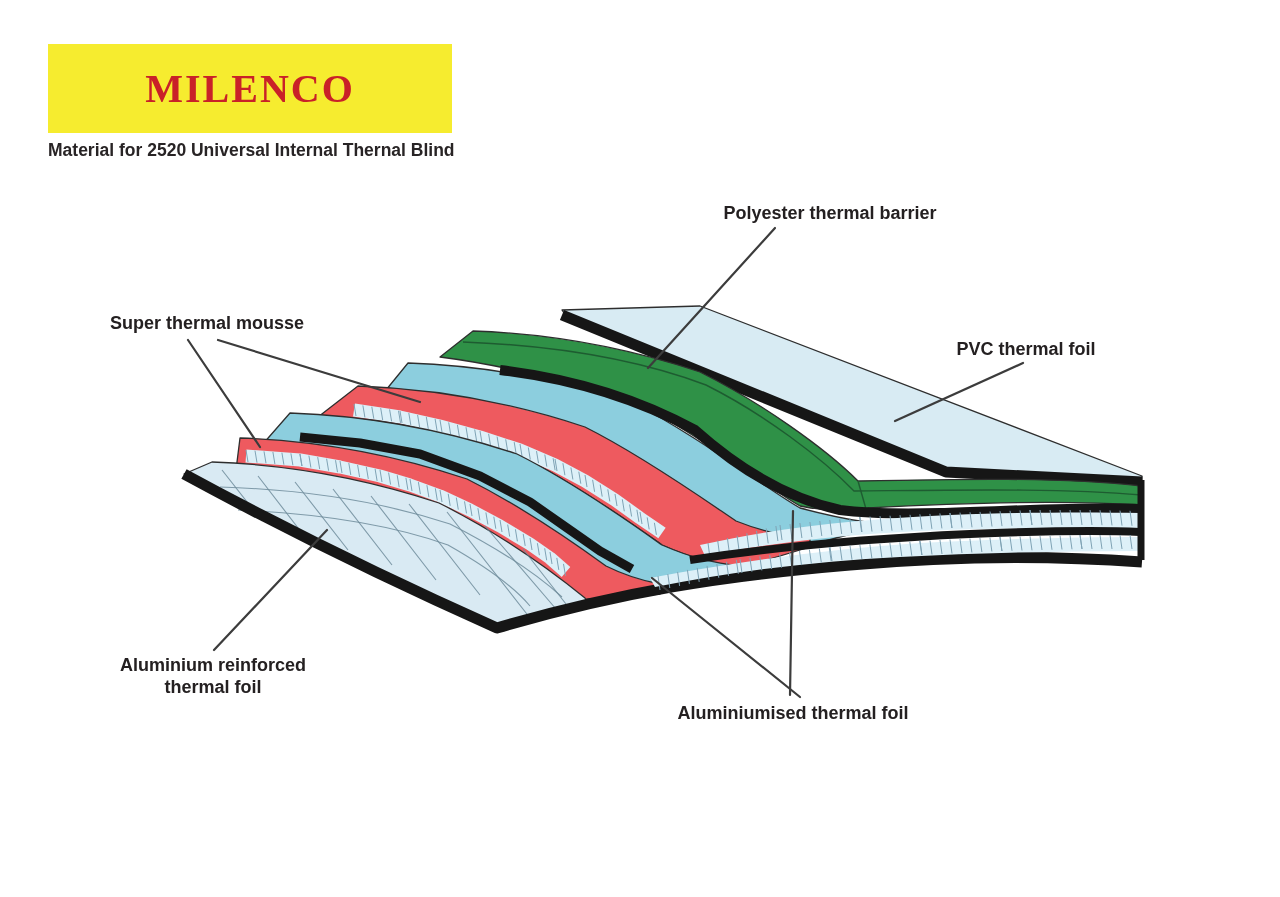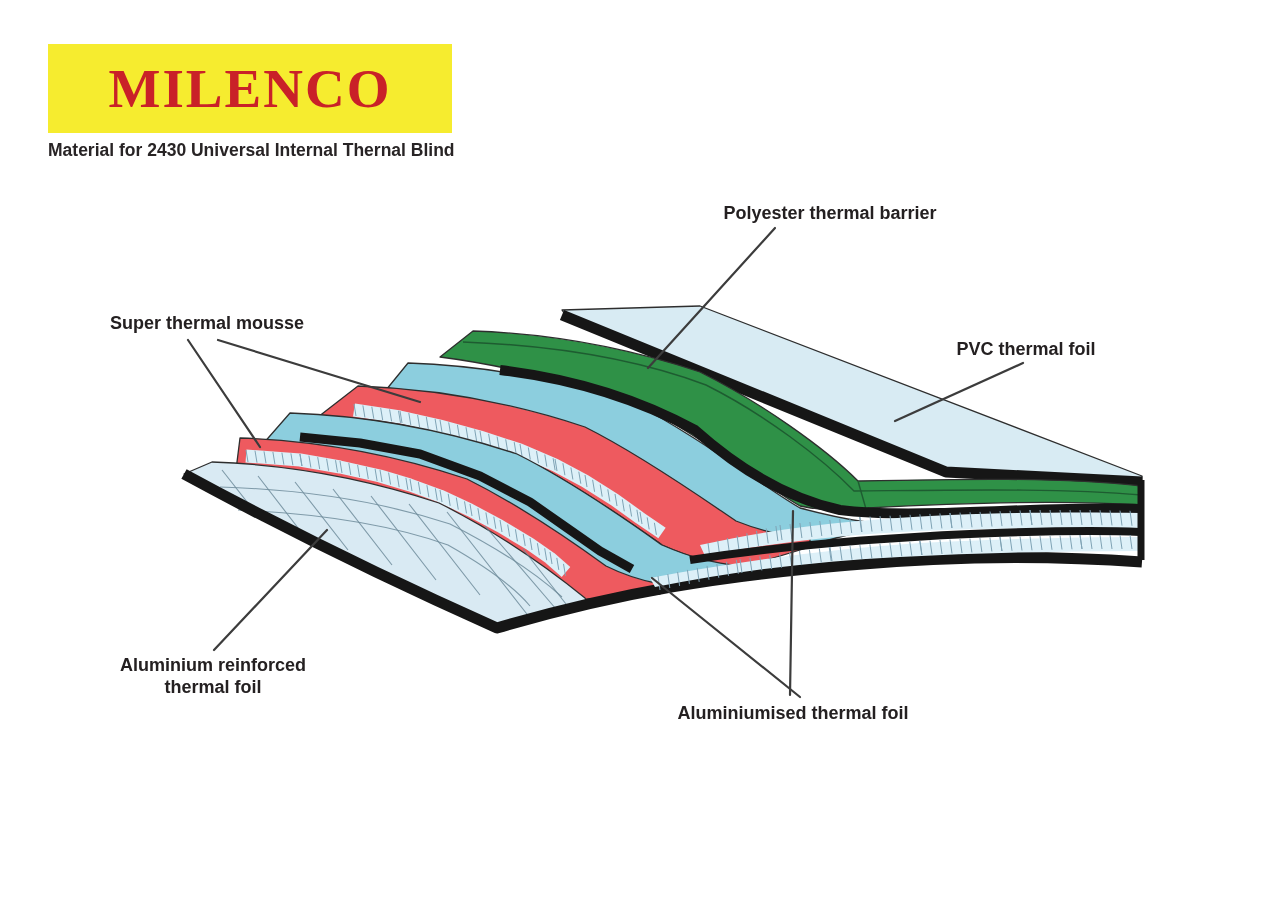--- a/index.html
+++ b/index.html
@@ -1,20 +1,20 @@
 <!DOCTYPE html>
 <html><head>
 <meta charset="utf-8">
 <style>
   html,body{margin:0;padding:0;background:#ffffff;}
   .stage{position:relative;width:1280px;height:897px;background:#ffffff;overflow:hidden;
          font-family:"Liberation Sans", sans-serif;}
   .logo{position:absolute;left:48px;top:44px;width:404px;height:89px;
         display:flex;align-items:center;justify-content:center;}
-  .logo-text{font-family:"Liberation Serif", serif;font-weight:700;font-size:55px;
+  .logo-text{font-family:"Liberation Serif", serif;font-weight:700;font-size:40px;
              letter-spacing:2px;line-height:1;}
   .subtitle{position:absolute;left:48px;top:140px;width:560px;
             font-size:17.5px;font-weight:700;color:#282425;}
   svg{position:absolute;left:0;top:0;}
   .face{stroke:#2e2e2e;stroke-width:1.3;stroke-linejoin:round;}
   .noline{stroke:none;}
   .riser{fill:none;stroke-linecap:butt;stroke-linejoin:round;}
   .thin{fill:none;stroke-width:1.4;}
   .leader{fill:none;stroke-width:2.2;stroke-linecap:round;}
   .lbl{font-size:18px;font-weight:700;text-anchor:middle;}
@@ -22,21 +22,21 @@
 </style>
 </head>
 <body>
 
 <div class="stage">
 
   <div class="logo" style="background: rgb(246, 236, 47);">
     <span class="logo-text" style="color: rgb(201, 33, 40);">MILENCO</span>
   </div>
 
-  <div class="subtitle">Material for 2430 Universal Internal Thernal Blind</div>
+  <div class="subtitle">Material for 2520 Universal Internal Thernal Blind</div>
 
   <svg width="1280" height="897" viewBox="0 0 1280 897">
 
     <path class="face" d="M562,310 L700,306 L1142,476 L1142,487 L946,473 L566,316 Z" fill="#D8EBF3"></path>
 
     <path class="riser" stroke-width="11" d="M562,315 L946,472 L1142,482" stroke="#161616"></path>
 
     <path class="face" d="M473,331 C560,334 640,352 700,372 C760,402 825,448 858,481
              C960,479 1060,477 1142,486 L1142,505 C1060,500 960,503 868,508
              C856,512 830,512 800,506 C768,488 695,432 635,402

